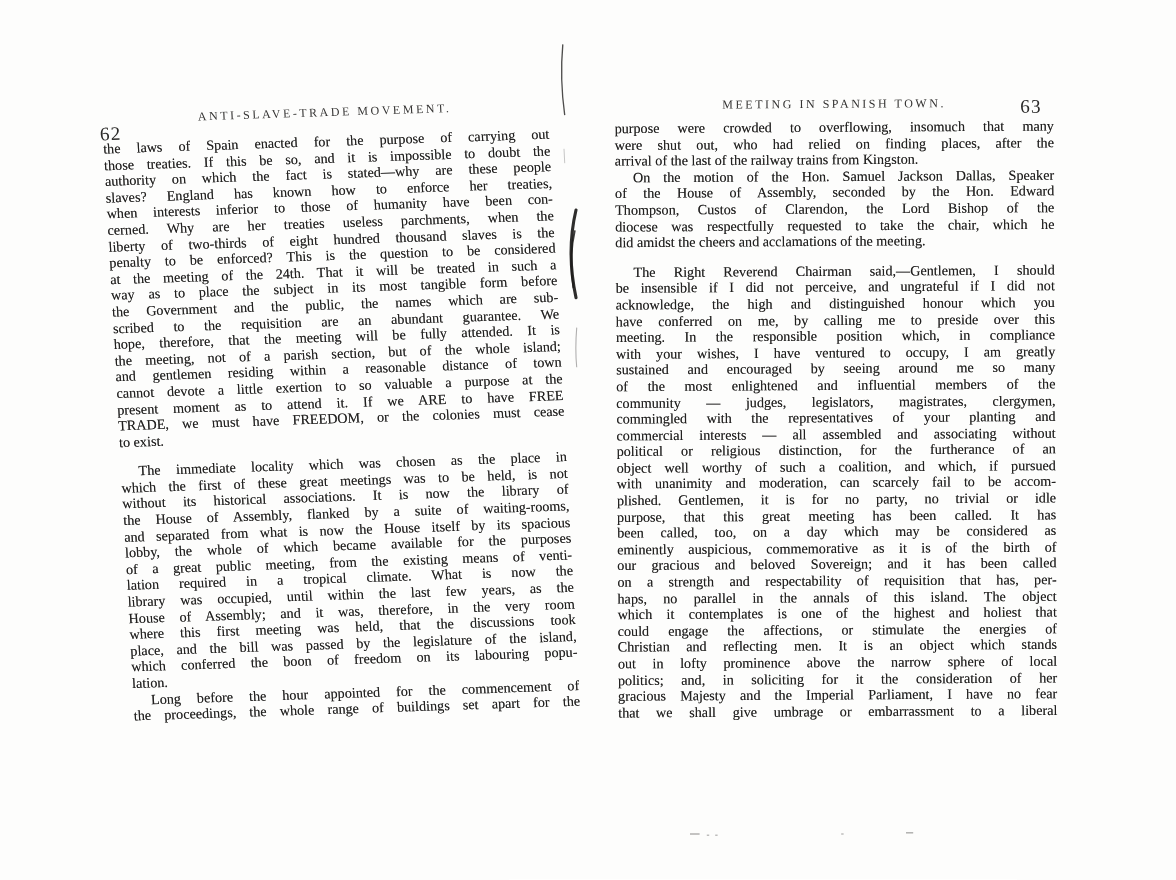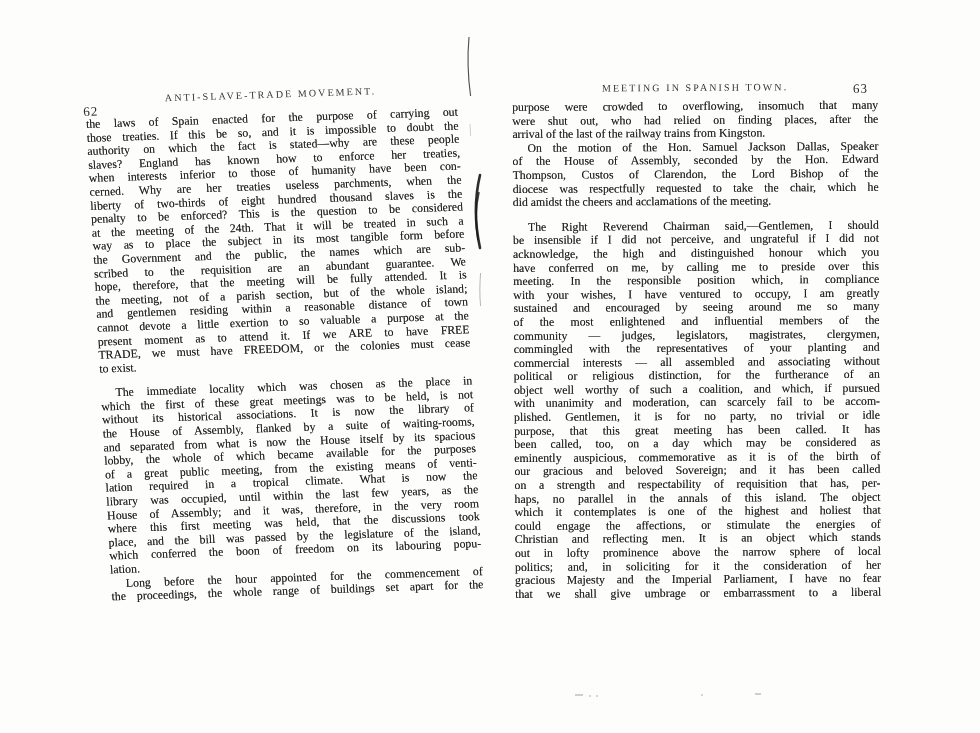--- a/index.html
+++ b/index.html
@@ -27,21 +27,21 @@
   .page-left  .pagehead { height: 30px; }
   .page-right .pagehead { height: 25px; }
   .running-head {
     position: absolute; top: 7px; left: 0; right: 0;
     text-align: center;
     font-size: 10px;
     letter-spacing: 2.1px;
     color: #353433;
     white-space: nowrap;
   }
-  .folio { position: absolute; font-size: 13px; letter-spacing: 1px; color: #2b2a29; }
+  .folio { position: absolute; font-size: 16px; letter-spacing: 1px; color: #2b2a29; }
   .page-left  .folio { left: -2px; top: 16px; }
   .page-right .folio { right: 10px; top: 7px; }
   .body { position: relative; }
   .para { position: relative; }
   .para.gap { margin-top: 11px; }
   .line {
     height: 13.6px;
     line-height: 13.6px;
     font-size: 11.8px;
     text-align: justify;

